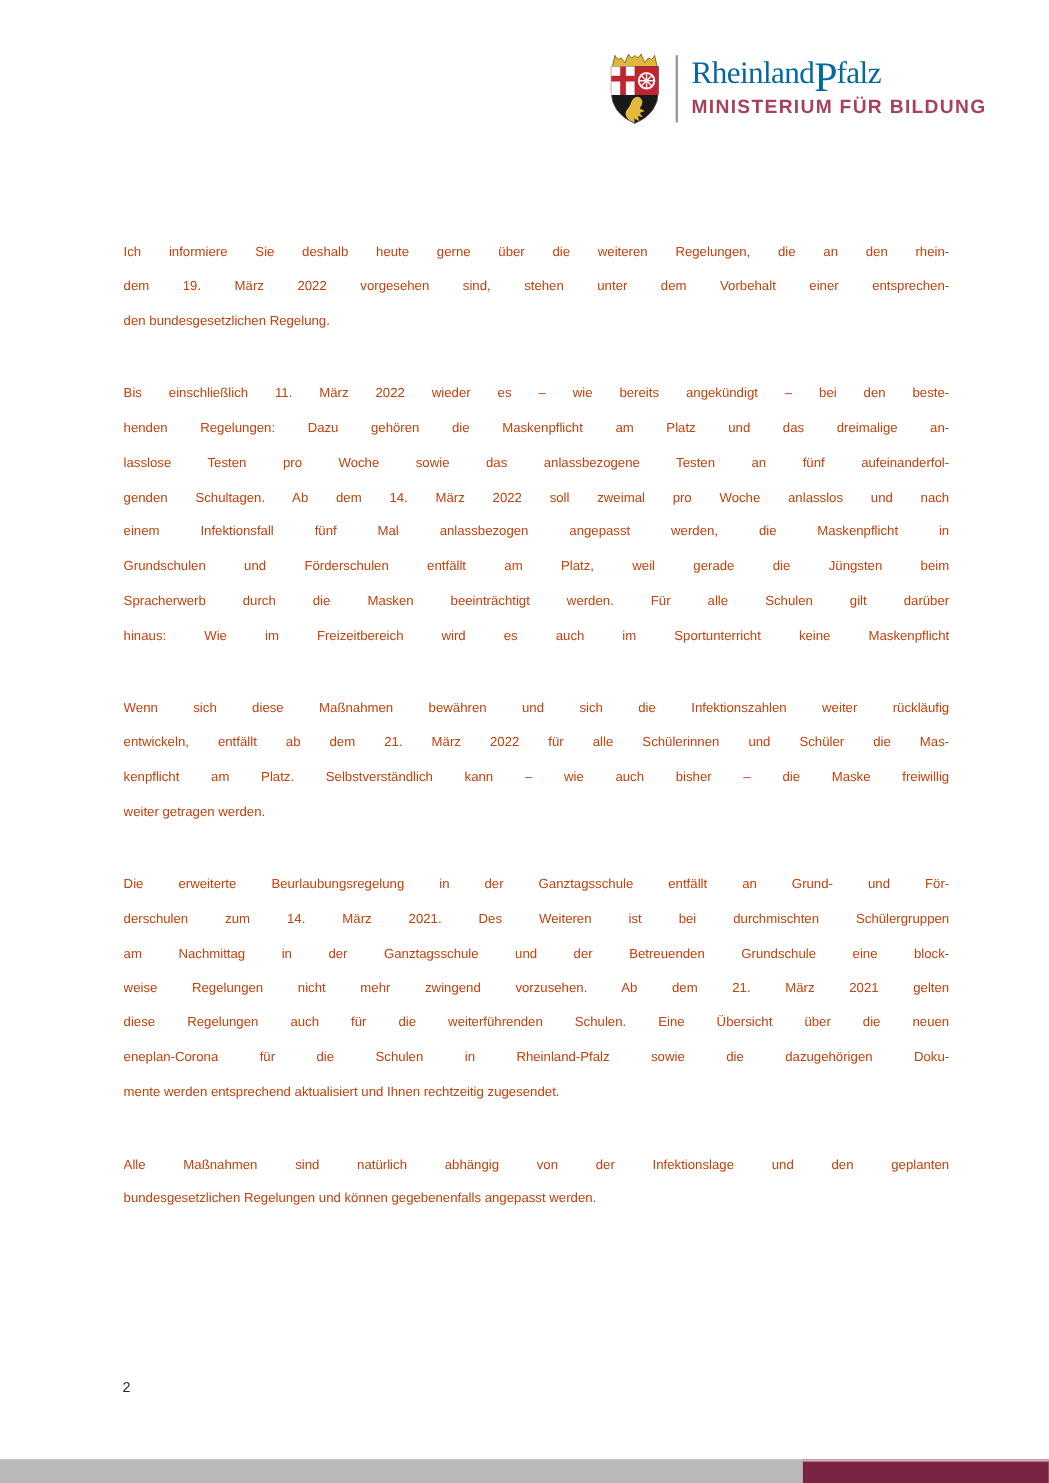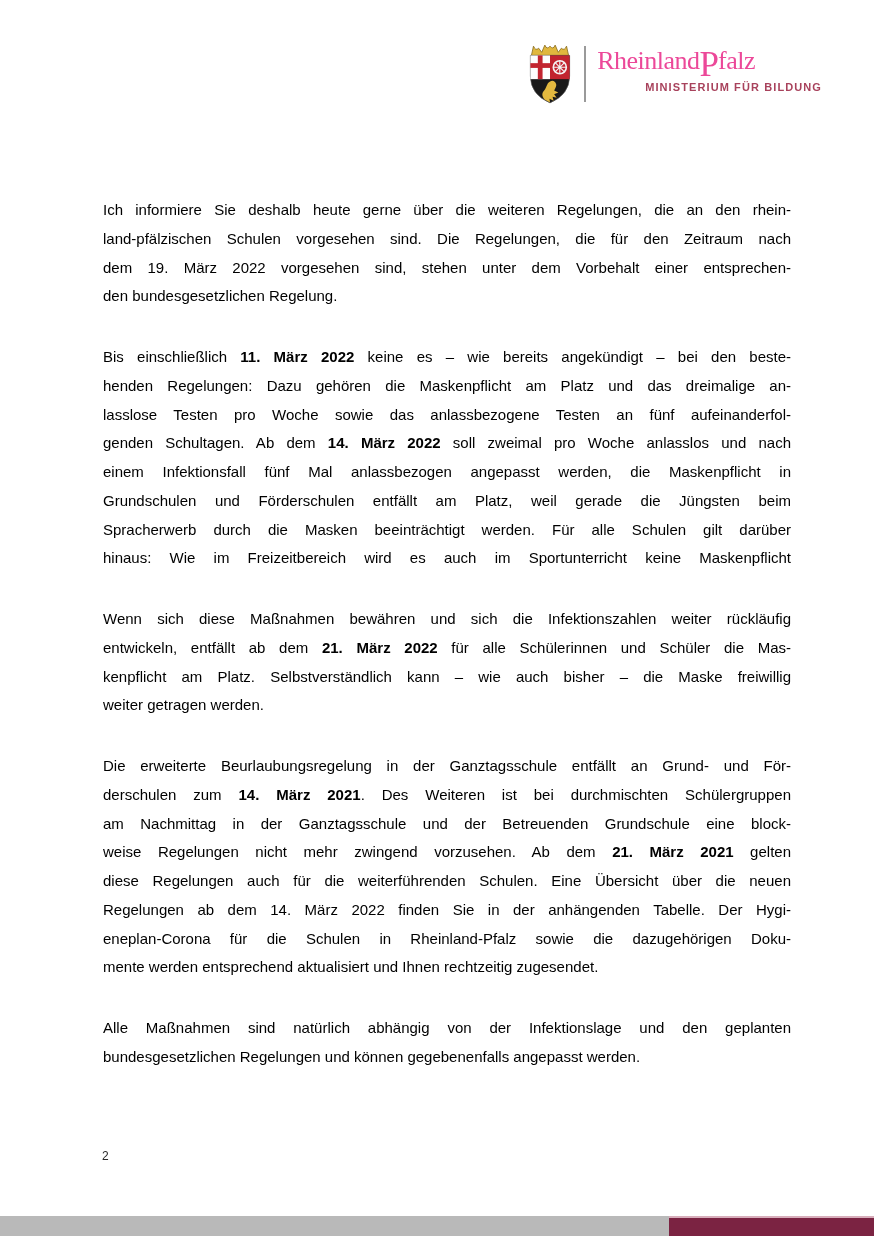--- a/index.html
+++ b/index.html
@@ -15,47 +15,47 @@
     display:flex; align-items:flex-start;
   }
   .crest { width:48px; height:64px; margin-top:0; }
   .logo-divider {
     width:2px; height:56px; background:#9a9a9a;
     margin:4px 11px 0 10px;
   }
   .logo-text { padding-top:6px; }
   .wordmark {
     font-family:"Liberation Serif", serif;
-    font-size:26px; color:#ec4899; letter-spacing:-0.5px;
+    font-size:26px; color:#0369a1; letter-spacing:-0.5px;
     line-height:26px; white-space:nowrap;
   }
   .wordmark .big-p {
     font-size:35px; line-height:0; vertical-align:-7px;
     letter-spacing:-1px;
   }
   .ministry {
     margin-top:7px;
-    font-size:11px; font-weight:bold; letter-spacing:1.1px;
-    color:#a8425c; white-space:nowrap;margin-left:48px;
+    font-size:16px; font-weight:bold; letter-spacing:1.1px;
+    color:#a8425c; white-space:nowrap;
   }
 
   
   .doc-body {
     position:absolute; left:103px; top:196px; width:688px;
-    font-size:15px; color:#000000;
+    font-size:11px; color:#c2410c;
   }
   .paragraph { margin:0 0 32px 0; }
   .paragraph:last-child { margin-bottom:4px; }
   .line {
     height:28.75px; line-height:28.75px;
     text-align:justify; text-align-last:justify;
     overflow:hidden;
   }
   .line.last { text-align-last:left; }
-  .line .b { font-weight:bold; }
+  .line .b { font-weight:normal; }
 
   
   .page-number {
     position:absolute; left:102px; top:1149px;
     font-size:12px; color:#2a2a2a;
   }
 
   
   .footer-bar { position:absolute; left:0; bottom:0; width:874px; height:20px; }
   .footer-gray {
@@ -90,47 +90,45 @@
   <div class="logo-divider"></div>
   <div class="logo-text">
     <div class="wordmark"><span>Rheinland</span><span class="big-p">P</span><span>falz</span></div>
     <div class="ministry">MINISTERIUM FÜR BILDUNG</div>
   </div>
 </div>
 
 <div class="doc-body">
     <div class="paragraph">
       <div class="line"><span>Ich informiere Sie deshalb heute gerne über die weiteren Regelungen, die an den rhein-</span></div>
-      <div class="line"><span>land-pfälzischen Schulen vorgesehen sind. Die Regelungen, die für den Zeitraum nach</span></div>
       <div class="line"><span>dem 19. März 2022 vorgesehen sind, stehen unter dem Vorbehalt einer entsprechen-</span></div>
       <div class="line last"><span>den bundesgesetzlichen Regelung.</span></div>
     </div>
     <div class="paragraph">
-      <div class="line"><span>Bis einschließlich </span><span class="b">11. März 2022</span><span> keine es – wie bereits angekündigt – bei den beste-</span></div>
+      <div class="line"><span>Bis einschließlich </span><span class="b">11. März 2022</span><span> wieder es – wie bereits angekündigt – bei den beste-</span></div>
       <div class="line"><span>henden Regelungen: Dazu gehören die Maskenpflicht am Platz und das dreimalige an-</span></div>
       <div class="line"><span>lasslose Testen pro Woche sowie das anlassbezogene Testen an fünf aufeinanderfol-</span></div>
       <div class="line"><span>genden Schultagen. Ab dem </span><span class="b">14. März 2022</span><span> soll zweimal pro Woche anlasslos und nach</span></div>
       <div class="line"><span>einem Infektionsfall fünf Mal anlassbezogen angepasst werden, die Maskenpflicht in</span></div>
       <div class="line"><span>Grundschulen und Förderschulen entfällt am Platz, weil gerade die Jüngsten beim</span></div>
       <div class="line"><span>Spracherwerb durch die Masken beeinträchtigt werden. Für alle Schulen gilt darüber</span></div>
       <div class="line"><span>hinaus: Wie im Freizeitbereich wird es auch im Sportunterricht keine Maskenpflicht</span></div>
     </div>
     <div class="paragraph">
       <div class="line"><span>Wenn sich diese Maßnahmen bewähren und sich die Infektionszahlen weiter rückläufig</span></div>
       <div class="line"><span>entwickeln, entfällt ab dem </span><span class="b">21. März 2022</span><span> für alle Schülerinnen und Schüler die Mas-</span></div>
       <div class="line"><span>kenpflicht am Platz. Selbstverständlich kann – wie auch bisher – die Maske freiwillig</span></div>
       <div class="line last"><span>weiter getragen werden.</span></div>
     </div>
     <div class="paragraph">
       <div class="line"><span>Die erweiterte Beurlaubungsregelung in der Ganztagsschule entfällt an Grund- und För-</span></div>
       <div class="line"><span>derschulen zum </span><span class="b">14. März 2021</span><span>. Des Weiteren ist bei durchmischten Schülergruppen</span></div>
       <div class="line"><span>am Nachmittag in der Ganztagsschule und der Betreuenden Grundschule eine block-</span></div>
       <div class="line"><span>weise Regelungen nicht mehr zwingend vorzusehen. Ab dem </span><span class="b">21. März 2021</span><span> gelten</span></div>
       <div class="line"><span>diese Regelungen auch für die weiterführenden Schulen. Eine Übersicht über die neuen</span></div>
-      <div class="line"><span>Regelungen ab dem 14. März 2022 finden Sie in der anhängenden Tabelle. Der Hygi-</span></div>
       <div class="line"><span>eneplan-Corona für die Schulen in Rheinland-Pfalz sowie die dazugehörigen Doku-</span></div>
       <div class="line last"><span>mente werden entsprechend aktualisiert und Ihnen rechtzeitig zugesendet.</span></div>
     </div>
     <div class="paragraph">
       <div class="line"><span>Alle Maßnahmen sind natürlich abhängig von der Infektionslage und den geplanten</span></div>
       <div class="line last"><span>bundesgesetzlichen Regelungen und können gegebenenfalls angepasst werden.</span></div>
     </div>
   </div>
 
 <div class="page-number">2</div>

